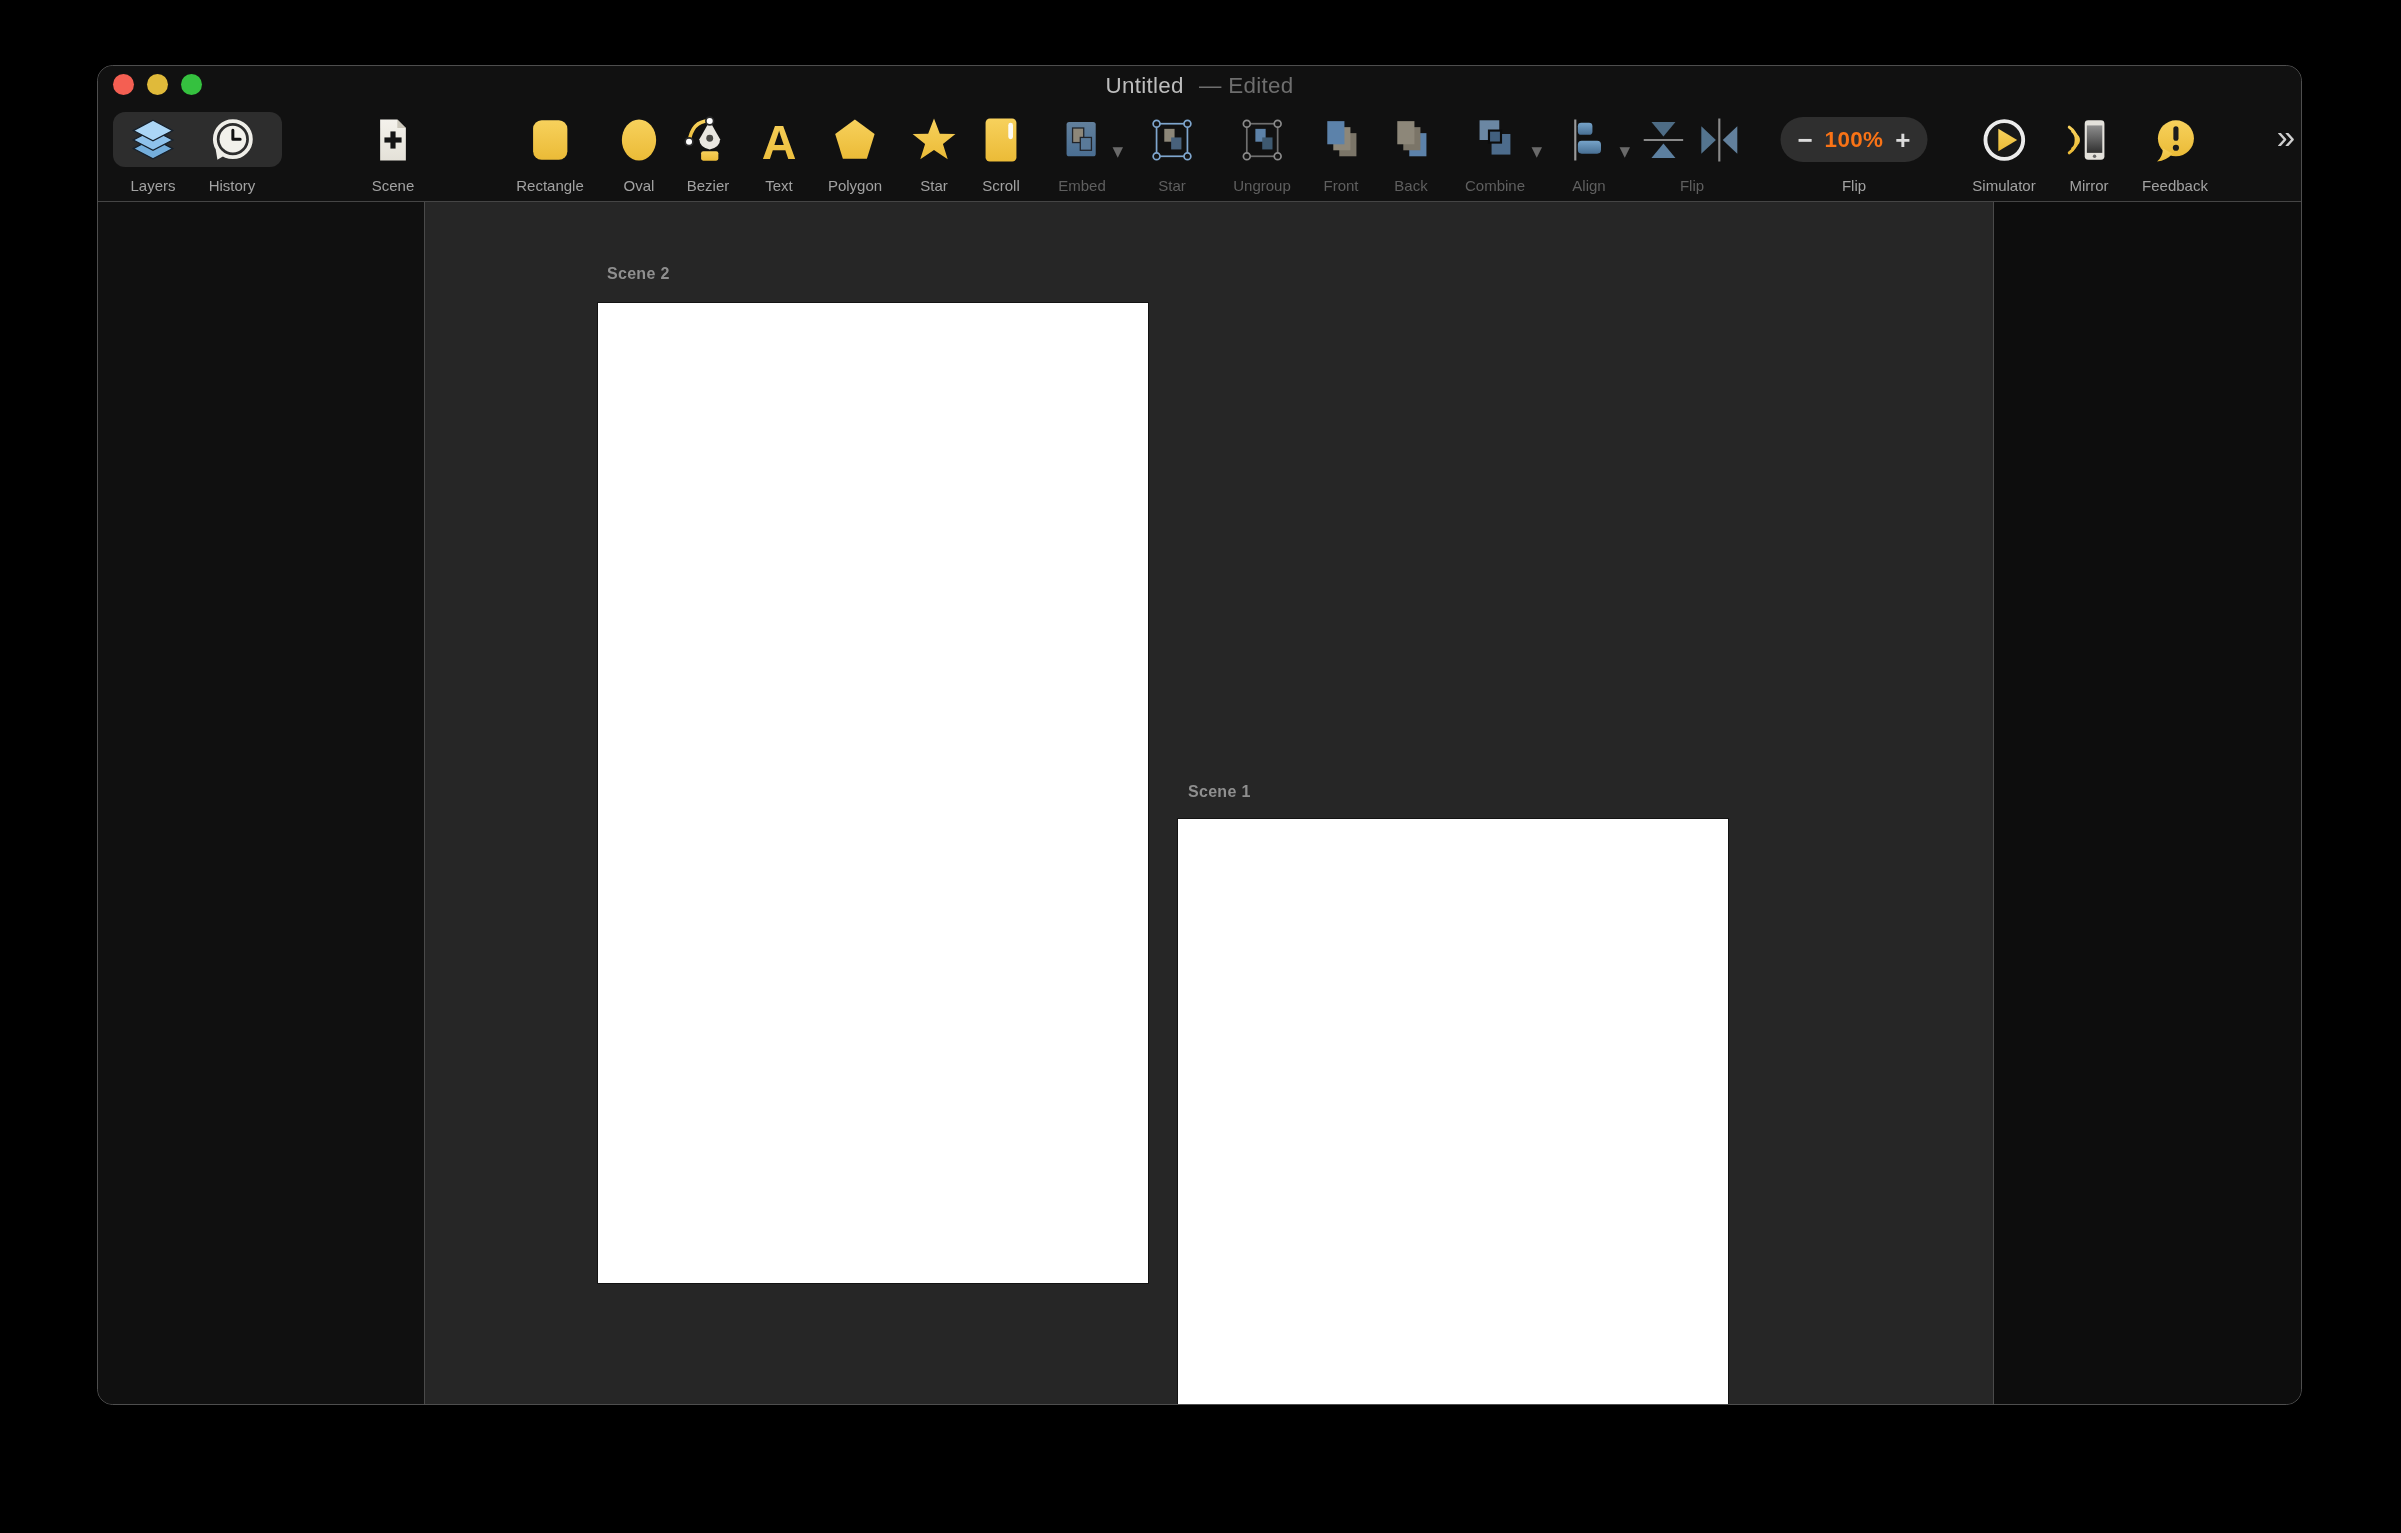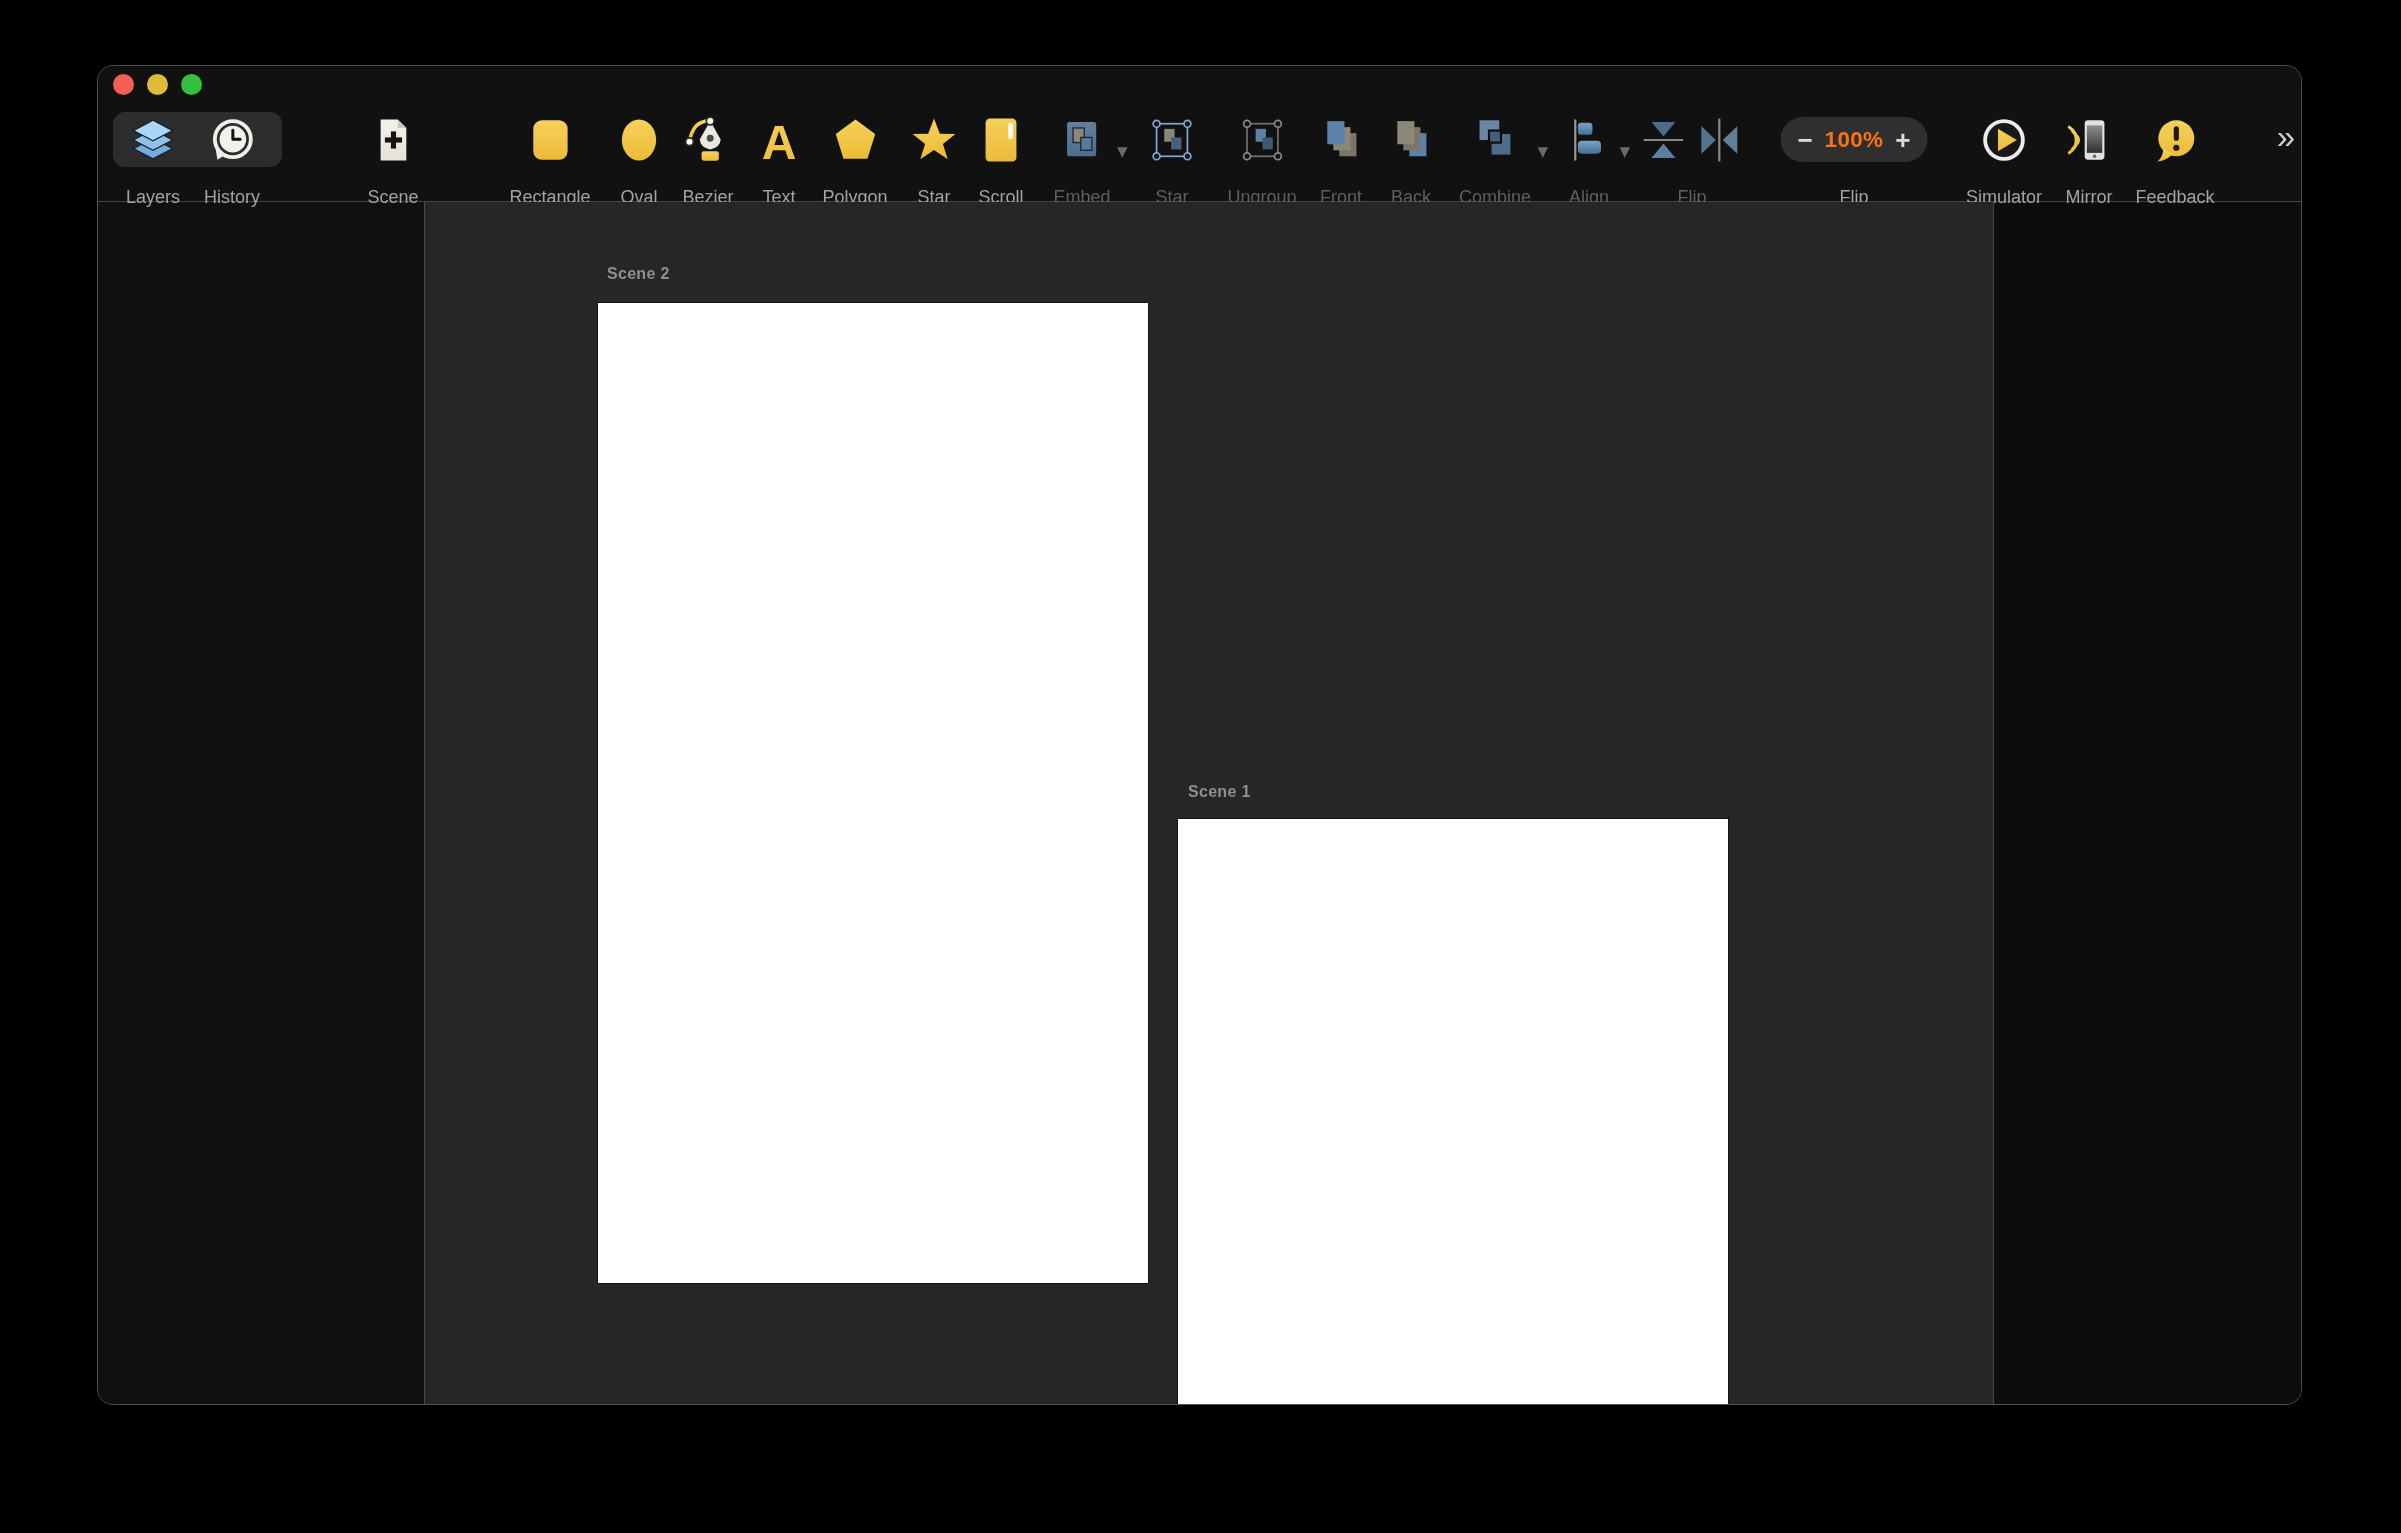--- a/index.html
+++ b/index.html
@@ -26,21 +26,21 @@
   .light.green { background:#35c13f; }
 
   .titlebar-title {
     position:absolute; top:7px; left:0; right:0; text-align:center;
     font-size:22.4px; color:#bdbdbd; font-weight:400; letter-spacing:0.3px;
   }
   .titlebar-title .dim { color:#6e6e6e; }
 
   .tb-item { position:absolute; top:47px; transform:translateX(-50%); text-align:center; }
   .tb-icon { height:53px; display:flex; align-items:center; justify-content:center; position:relative; }
-  .tb-label { margin-top:20px; font-size:18px; line-height:22.4px; color:#a2a2a2; white-space:nowrap; }
+  .tb-label { margin-top:9px; font-size:15px; line-height:22.4px; color:#a2a2a2; white-space:nowrap; }
   .tb-item.disabled .tb-label { color:#5f5f5f; }
   .dd-arrow { position:absolute; right:-17px; bottom:5.2px; font-size:21px; color:#7d7d7d; line-height:1; }
   .tb-item.disabled .dd-arrow { color:#6a6a6a; }
 
   .segmented {
     position:absolute; left:14.7px; top:46px; width:169px; height:55px;
     background:#2d2d2d; border-radius:12px;
   }
 
   .zoom-pill {
@@ -104,20 +104,24 @@
   <div class="window">
 
     <div class="header">
 
       <div class="traffic">
         <div class="light red"></div>
         <div class="light yellow"></div>
         <div class="light green"></div>
       </div>
 
+      <div class="titlebar-title">
+        <span>Untitled</span>
+        <span class="dim" style="margin-left:8.6px;">— Edited</span>
+      </div>
 
       <div class="segmented"></div>
 
       <div class="tb-item" style="left:55px;">
         <div class="tb-icon">
           <svg width="48" height="48" viewBox="0 0 56 56">
             <polygon points="28,26 51,38 28,50 5,38" fill="#74AEDC" stroke="#16202b" stroke-width="1.5"></polygon>
             <polygon points="28,16 51,28 28,40 5,28" fill="#8FC2EB" stroke="#16202b" stroke-width="1.5"></polygon>
             <polygon points="28,5 51,17 28,29 5,17" fill="#ABD6F6" stroke="#16202b" stroke-width="1.5"></polygon>
           </svg>

